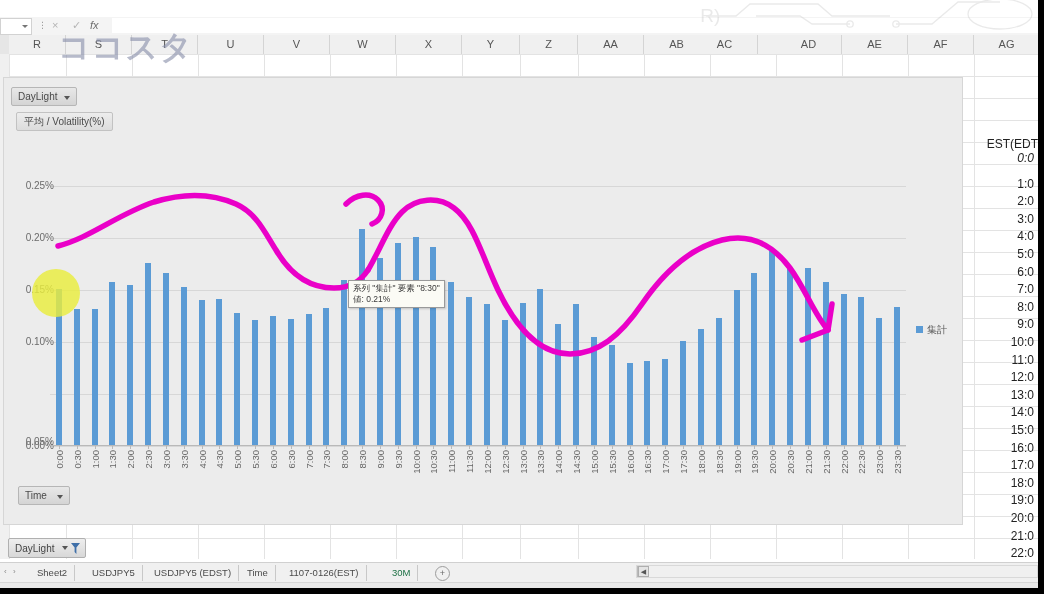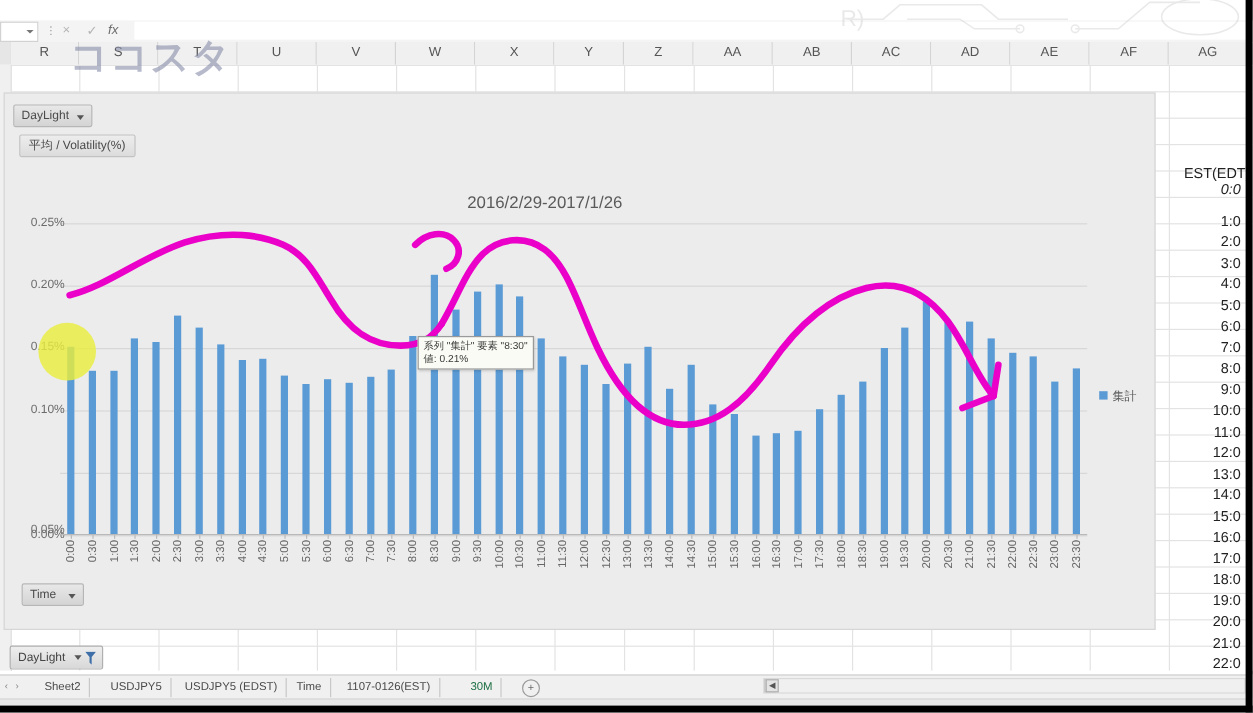--- a/index.html
+++ b/index.html
@@ -367,21 +367,21 @@
     <div class="col-head" style="left:66px;width:66px">S</div>
     <div class="col-head" style="left:132px;width:66px">T</div>
     <div class="col-head" style="left:198px;width:66px">U</div>
     <div class="col-head" style="left:264px;width:66px">V</div>
     <div class="col-head" style="left:330px;width:66px">W</div>
     <div class="col-head" style="left:396px;width:66px">X</div>
     <div class="col-head" style="left:462px;width:58px">Y</div>
     <div class="col-head" style="left:520px;width:58px">Z</div>
     <div class="col-head" style="left:578px;width:66px">AA</div>
     <div class="col-head" style="left:644px;width:66px">AB</div>
-    <div class="col-head" style="left:710px;width:66px">AC</div>
+    <div class="col-head" style="left:692px;width:66px">AC</div>
     <div class="col-head" style="left:776px;width:66px">AD</div>
     <div class="col-head" style="left:842px;width:66px">AE</div>
     <div class="col-head" style="left:908px;width:66px">AF</div>
     <div class="col-head" style="left:974px;width:66px">AG</div>
   </div>
 
   <div class="grid-body">
     <div class="row-header-col"></div>
     <div id="grid-lines">
         <div class="grid-hline" style="top: 0px;"></div>
@@ -444,21 +444,20 @@
 
     <div class="slicer-btn" style="left:7px;top:9px;width:66px;height:19px">
       <span>DayLight</span>
       <span class="slicer-caret"></span>
     </div>
 
     <div class="field-btn" style="left:12px;top:34px;height:19px">
       <span>平均 / Volatility(%)</span>
     </div>
 
-    <div class="chart-subtitle">2016/2/29-2017/1/26</div>
 
     <div class="plot">
       <div id="ygrid">
           <div class="gridline" style="top: 260px;"></div>
           <div class="gridline" style="top: 208px;"></div>
           <div class="gridline" style="top: 156px;"></div>
           <div class="gridline" style="top: 104px;"></div>
           <div class="gridline" style="top: 52px;"></div>
           <div class="gridline" style="top: 0px;"></div>
         </div>

